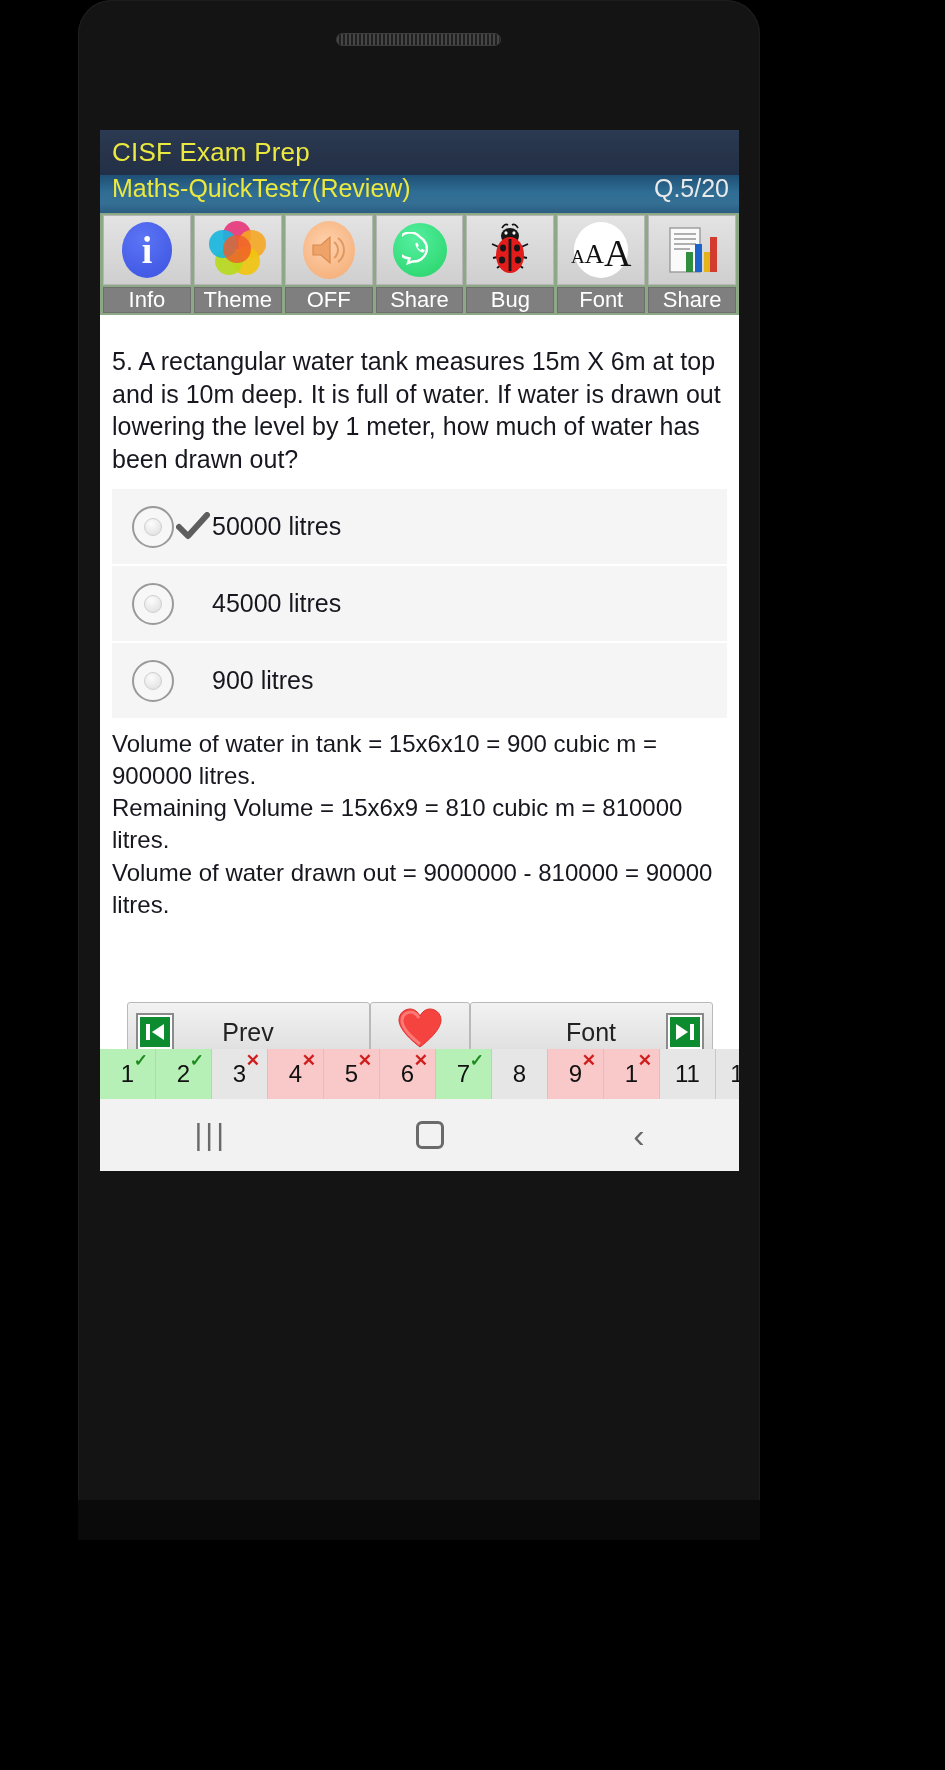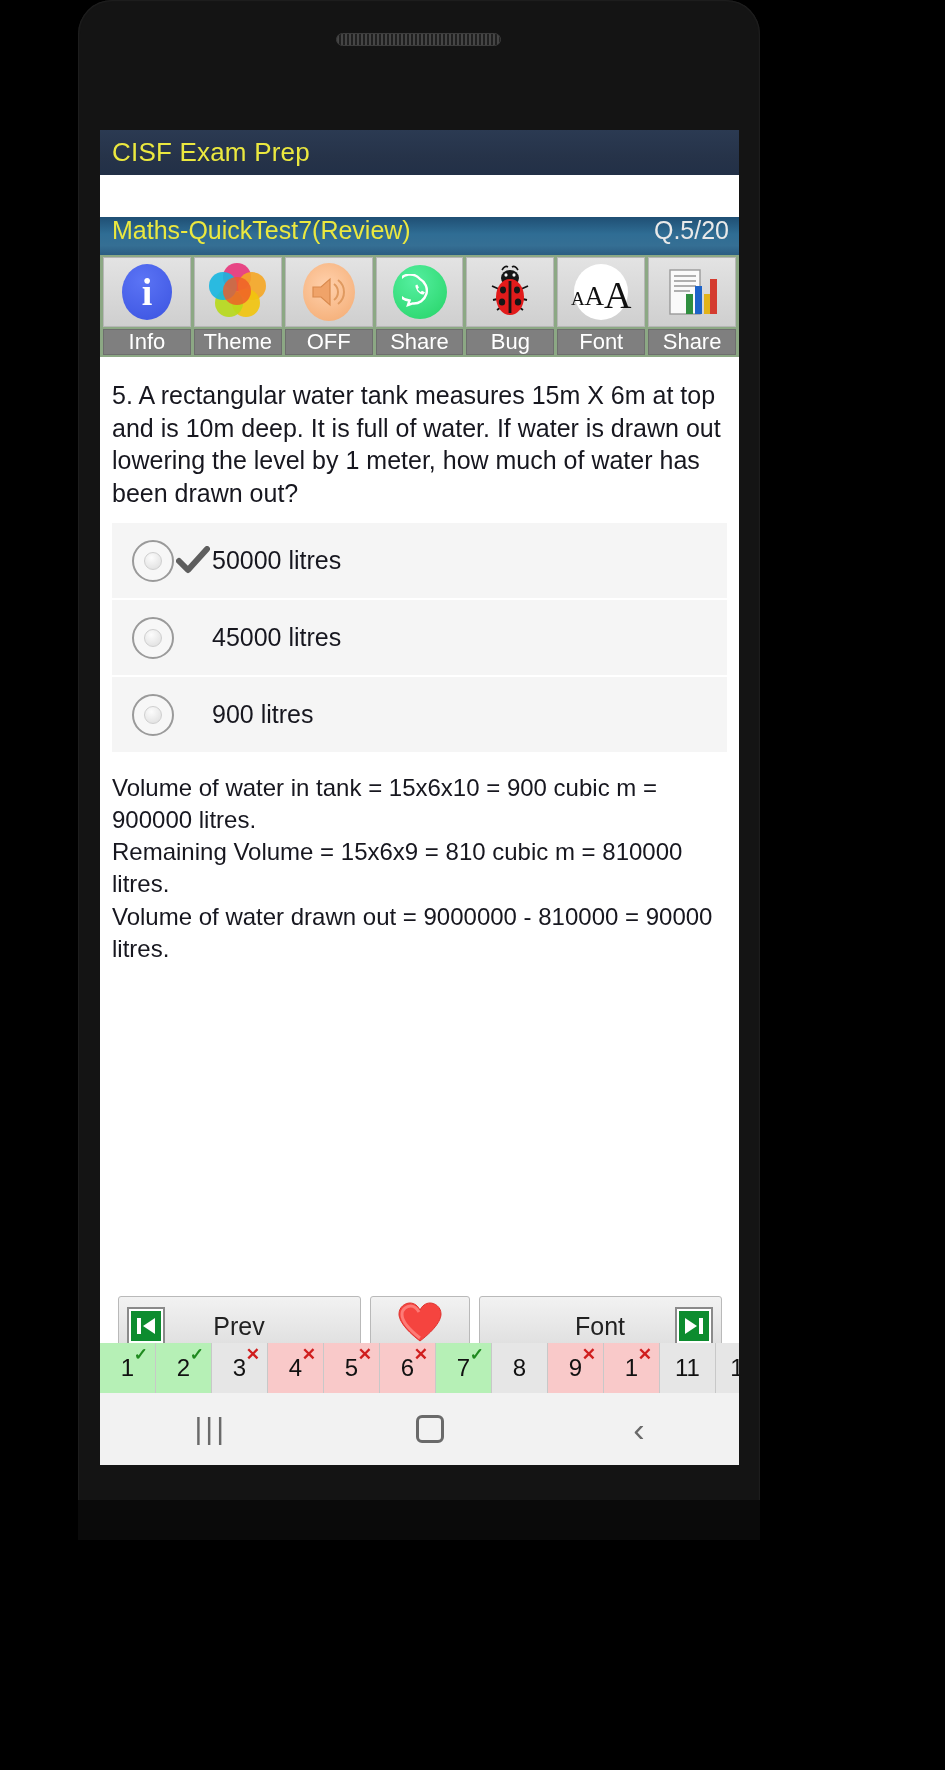--- a/index.html
+++ b/index.html
@@ -42,42 +42,41 @@
   .speaker-dots {
     width: 100%; height: 100%;
     background: repeating-linear-gradient(90deg,
       #4a4a4a 0px, #4a4a4a 2px, #1e1e1e 2px, #1e1e1e 4px);
     opacity: .85;
   }
   
   .screen {
     position: absolute;
     left: 100px; top: 130px;
-    width: 639px; height: 1335px;
+    width: 639px; height: 1041px;
     background: #ffffff;
     overflow: hidden;
   }
   
   .hdr-top {
     height: 45px;
     background: linear-gradient(180deg,#2b3a52 0%, #263349 60%, #223047 100%);
     display: flex; align-items: center;
     padding-left: 12px;
   }
   .hdr-title {
     color: #ebe83f;
     font-size: 26px;
     letter-spacing: .2px;
   }
   .hdr-sub {
     height: 38px;
     background: linear-gradient(180deg,#1f4f74 0%, #2f6d94 45%, #356f94 75%, #2b5d82 100%);
     display: flex; align-items: center; justify-content: space-between;
     padding: 0 10px 12px 12px;
-    margin-top: 42px;
   }
   .hdr-subtitle { color: #ebe83f; font-size: 25px; }
   .hdr-counter { color: #e9e9e9; font-size: 25px; }
 
   
   .toolbar {
     background: #8ca884;
     padding: 2px 3px 0 3px;
   }
   .tool-icons { display: flex; gap: 3px; }
@@ -122,21 +121,21 @@
   .ic-bug { width: 54px; height: 56px; position: relative; }
   .ic-font {
     width: 54px; height: 56px; border-radius: 50%;
     background: #ffffff;
     display:flex;align-items:flex-end;justify-content:center;
     color:#111; font-family:"Liberation Serif", serif;
   }
   .ic-report { width: 56px; height: 56px; position: relative; }
 
   
-  .q-wrap { padding: 22px 12px 0 12px; }
+  .q-wrap { padding: 30px 12px 0 12px; }
   .q-text {
     font-size: 25px; line-height: 1.30; color: #17171f;
   }
   
   .options { margin: 14px 12px 0 12px; }
   .opt-row {
     height: 77px;
     background: #f5f5f5;
     border-bottom: 2px solid #ffffff;
     display: flex; align-items: center;
@@ -157,32 +156,31 @@
   .radio.selected .radio-dot {
     background: radial-gradient(circle at 40% 30%, #b6f06a, #6dbf2c);
     border: 1px solid #63ac2a;
   }
   .mark { width: 38px; display:flex; align-items:center; justify-content:center; flex:0 0 auto; }
   .mark.empty { width: 38px; }
   .opt-label { font-size: 25px; color: #17171f; }
 
   
   .explain {
-    margin: 18px 12px 0 12px;
+    margin: 8px 12px 0 12px;
     font-size: 24px; line-height: 1.34; color: #17171f;
   }
   .explain div { white-space: pre-wrap; }
 
   
   .navbar {
     position: absolute;
     left: 0; bottom: 109px;
     width: 639px;
     display: flex; align-items: center; justify-content: center;
-    gap: 9px;
     padding: 0 10px;
   }
   .nav-btn {
     height: 60px;
     background: linear-gradient(180deg,#f2f2f2,#dcdcdc);
     border: 1px solid #b9b9b9;
     border-radius: 3px;
     display: flex; align-items: center;
     font-size: 25px; color: #222;
     position: relative;

